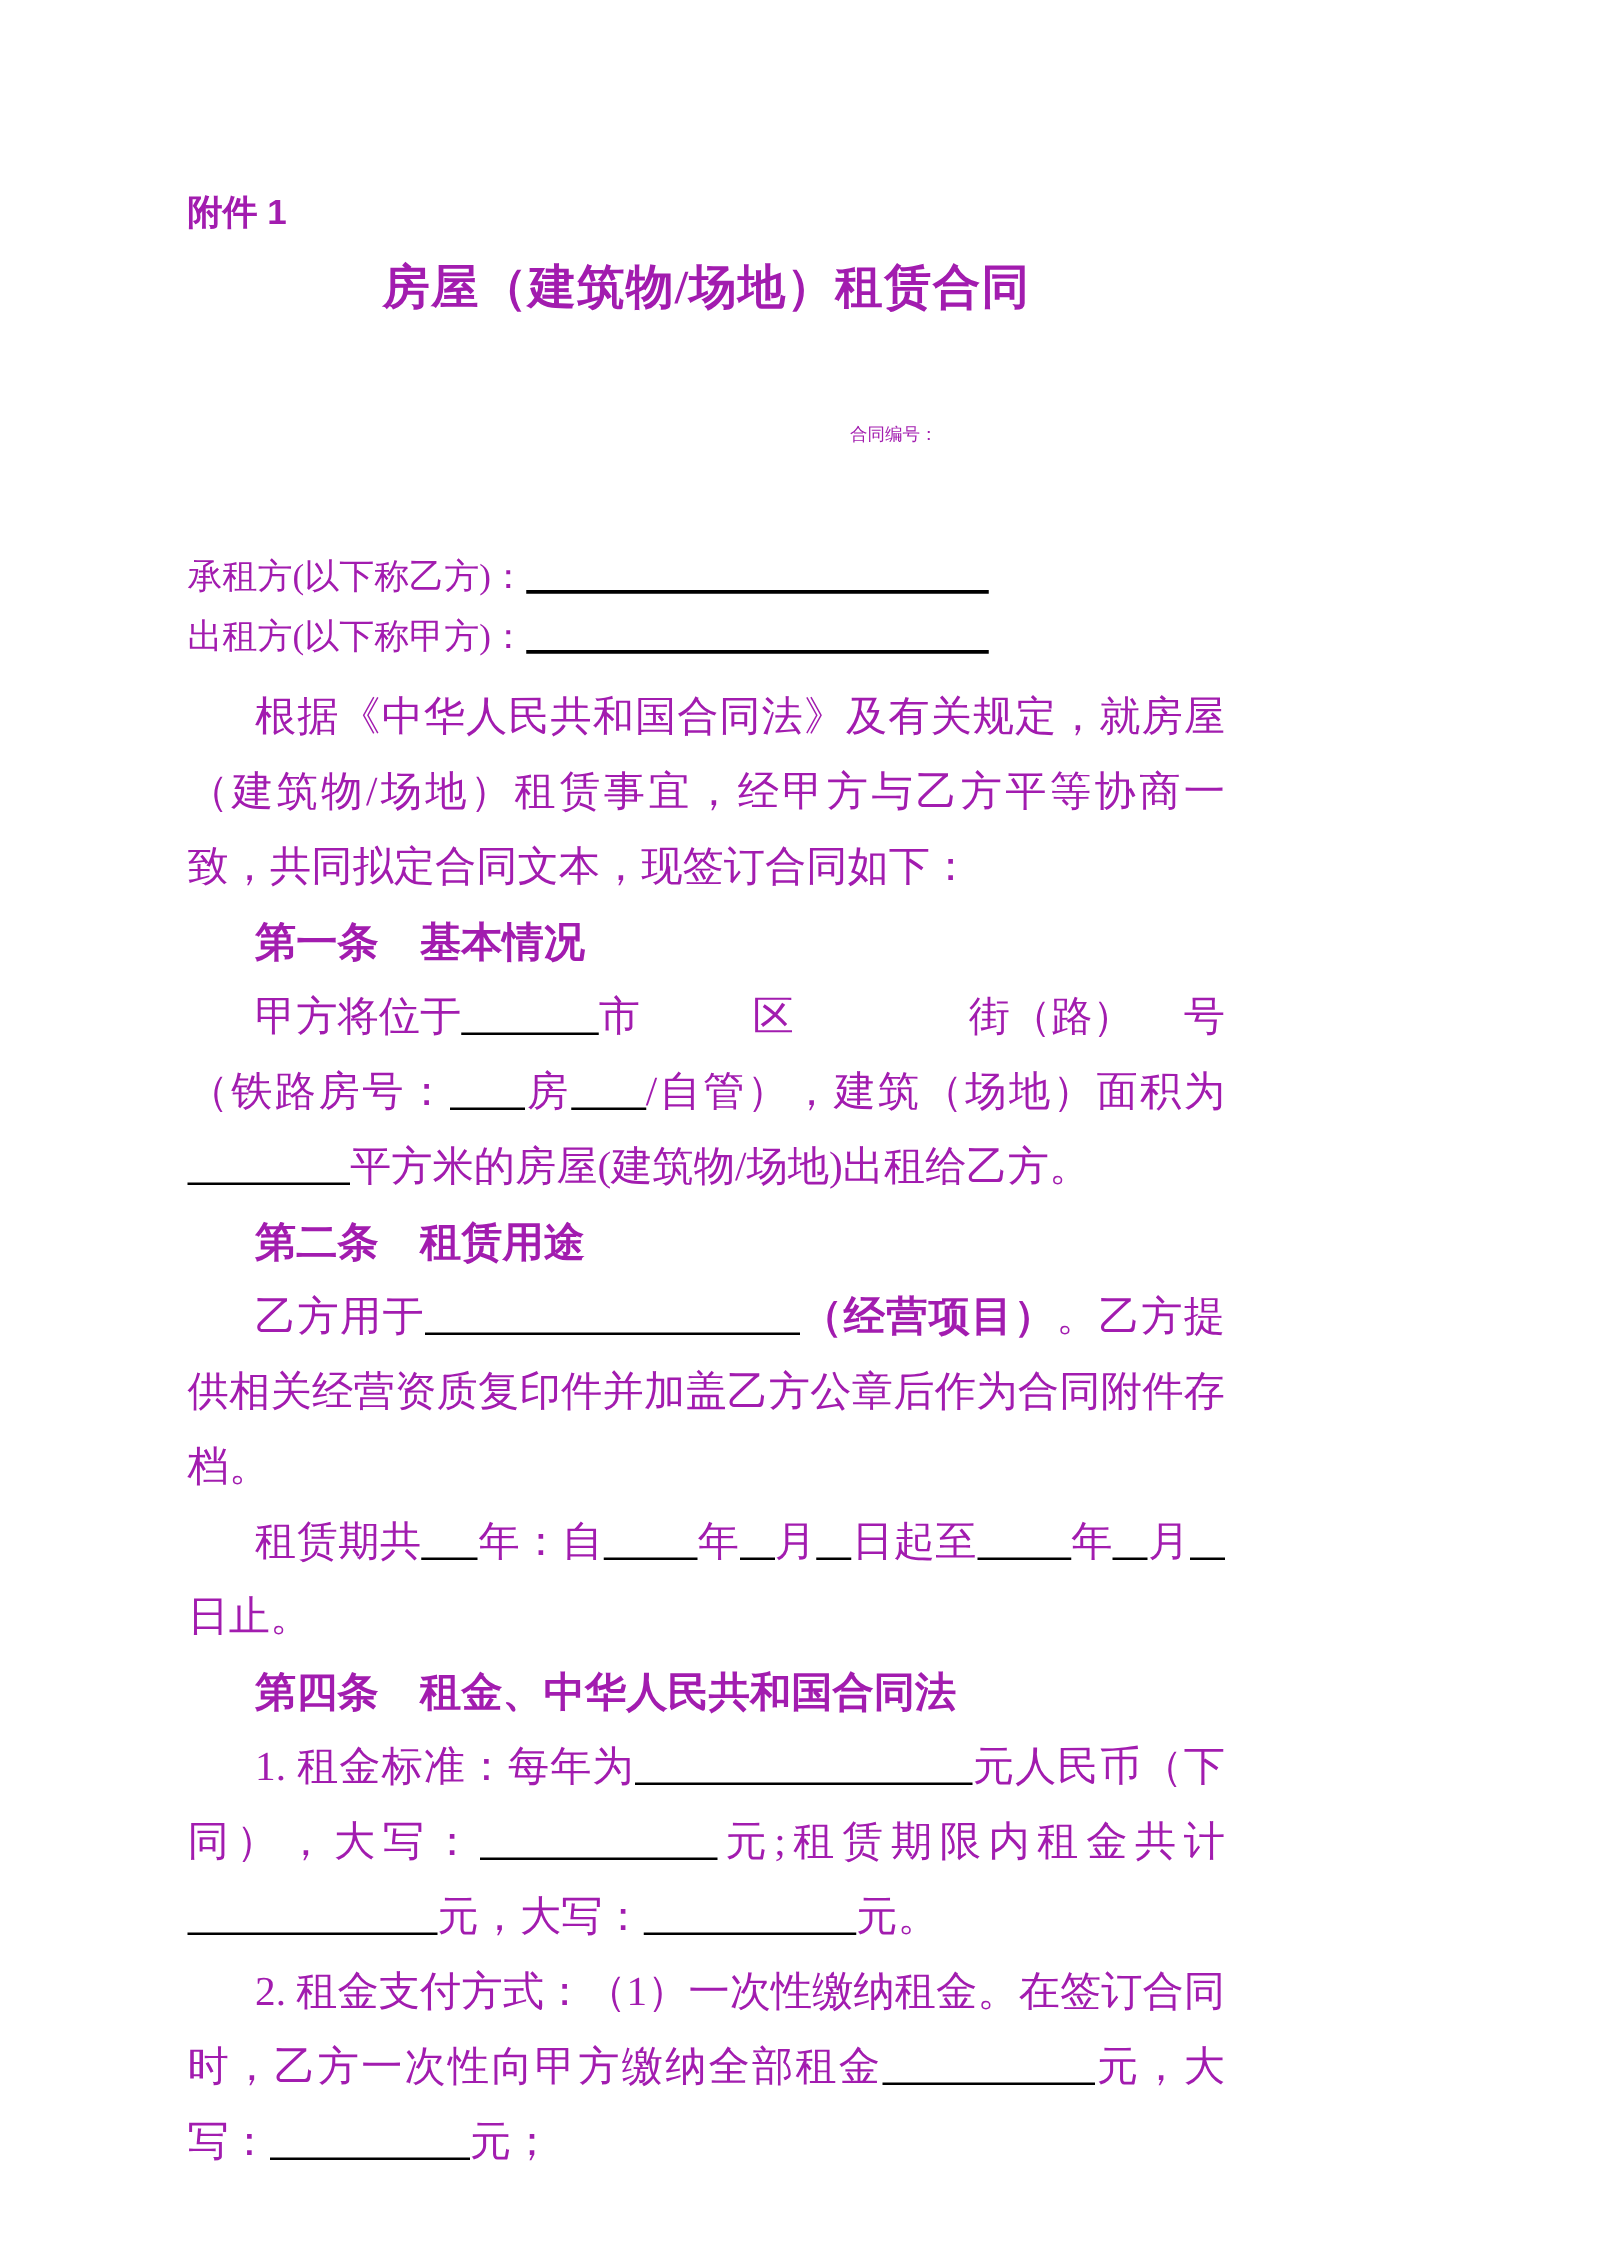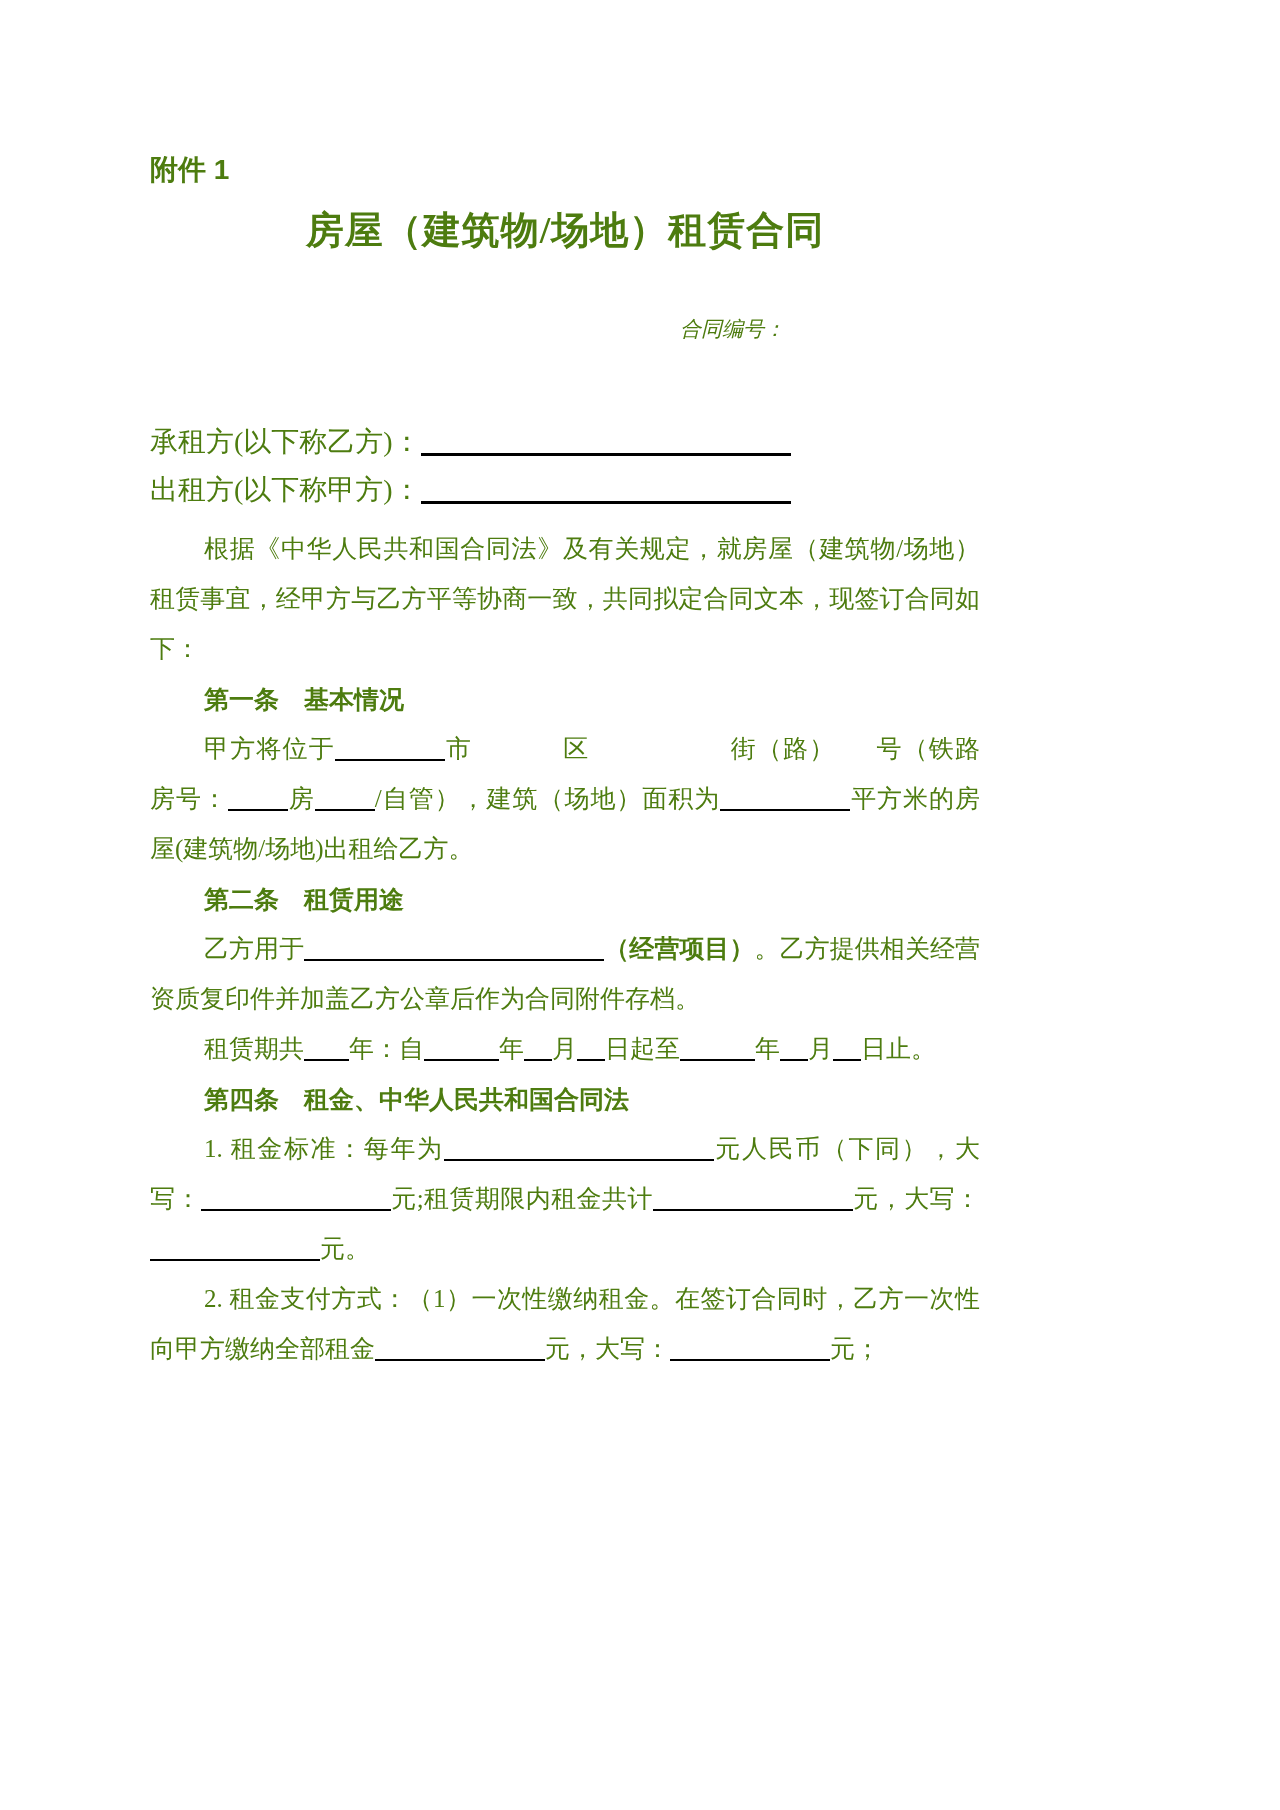--- a/index.html
+++ b/index.html
@@ -2,55 +2,54 @@
 <html><head>
 <meta charset="utf-8">
 <style>
   * { margin:0; padding:0; box-sizing:border-box; }
   html, body { background:#ffffff; }
   .page {
     position:relative;
     width:1280px;
     height:1810px;
     background:#ffffff;
-    color:#4d7c0f;
+    color:#a21caf;
     font-family:"Liberation Serif","DejaVu Serif",serif;
     padding:150px 300px 0 150px;
     overflow:hidden;
   }
   .attachment {
     font-family:"Liberation Sans","DejaVu Sans",sans-serif;
     font-weight:700;
     font-size:28px;
     line-height:40px;
   }
   .title {
     margin-top:14px;
     text-align:center;
     font-weight:700;
     font-size:38px;
     line-height:52px;
     letter-spacing:1px;
   }
   .contract-no-row {
-    margin-top:58px;
+    margin-top:78px;
     padding-left:530px;
-    font-size:21px;
+    font-size:14px;
     line-height:30px;
-    font-style:italic;
   }
   .parties {
     margin-top:74px;
     font-size:28px;
     line-height:48px;
   }
   .doc-body {
     margin-top:10px;
-    font-size:25px;
-    line-height:50px;
+    font-size:33px;
+    line-height:60px;
     text-align:justify;
   }
   .para { text-indent:54px; }
   .heading {
     text-indent:54px;
     font-weight:700;
     font-family:"Liberation Sans","DejaVu Sans",sans-serif;
   }
   .bold { font-weight:700; }
   .blank {

